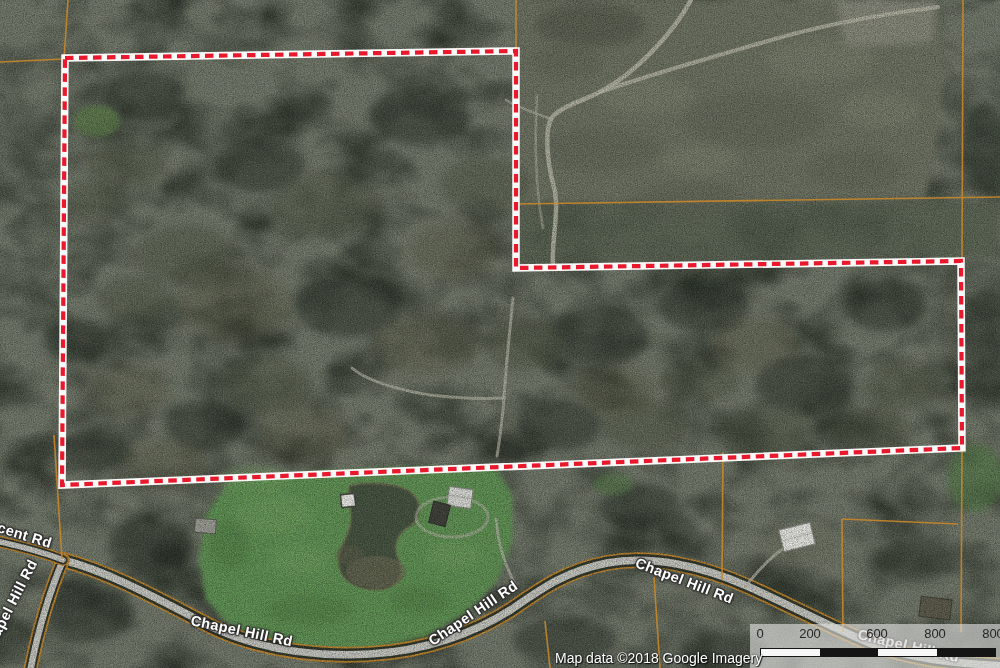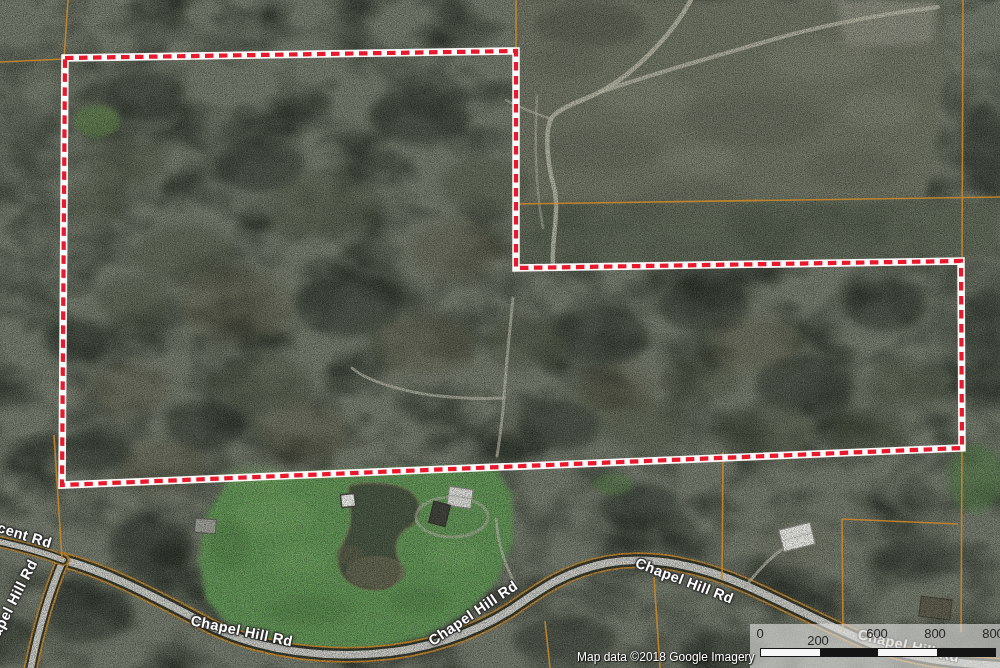--- a/index.html
+++ b/index.html
@@ -12,22 +12,22 @@
   .road-label{
     position:absolute;z-index:3;color:#fff;
     font-size:14.5px;font-weight:bold;letter-spacing:.4px;white-space:nowrap;
     text-shadow:-1px -1px 1px rgba(45,45,45,.95), 1px -1px 1px rgba(45,45,45,.95),
                 -1px 1px 1px rgba(45,45,45,.95), 1px 1px 1px rgba(45,45,45,.95),
                 0 0 4px rgba(0,0,0,.65);
     transform-origin:left center;pointer-events:none;
   }
   .ghost{z-index:4;opacity:.85;}
   .attr-white{
-    position:absolute;left:577px;top:650px;z-index:7;
-    font-size:12px;color:#fff;white-space:nowrap;
+    position:absolute;left:555px;top:650px;z-index:7;
+    font-size:14px;color:#fff;white-space:nowrap;
     text-shadow:0 0 2px rgba(0,0,0,.9),1px 1px 1px rgba(0,0,0,.8);
   }
   #scale-panel{
     position:absolute;left:750px;top:624px;width:250px;height:44px;z-index:5;
     background:rgba(226,226,224,.62);
   }
   .tick{
     position:absolute;top:2px;transform:translateX(-50%);
     font-size:13px;color:#262626;z-index:6;
   }
@@ -253,21 +253,21 @@
 
   <div class="road-label" style="left:191px;top:612px;transform:rotate(12deg);">Chapel Hill Rd</div>
   <div class="road-label" style="left:430px;top:634px;transform:rotate(-34deg);">Chapel Hill Rd</div>
   <div class="road-label" style="left:636px;top:554px;transform:rotate(21deg);">Chapel Hill Rd</div>
   <div class="road-label" style="left:-2px;top:519px;transform:rotate(17deg);">cent Rd</div>
   <div class="road-label" style="left:-14px;top:645px;transform:rotate(-63deg);">Chapel Hill Rd</div>
   <div class="road-label ghost" style="left:858px;top:626px;transform:rotate(13deg);">Chapel Hill Rd</div>
 
   <div id="scale-panel">
     <span class="tick" style="left:10px;">0</span>
-    <span class="tick" style="left:68px;margin-top:7px;">200</span>
+    <span class="tick" style="left:60px;">200</span>
     <span class="tick" style="left:127px;">600</span>
     <span class="tick" style="left:185px;">800</span>
     <span class="tick" style="left:243px;">800</span>
     <div id="scale-bar">
       <div class="seg w"></div>
       <div class="seg b"></div>
       <div class="seg w"></div>
       <div class="seg b"></div>
     </div>
     <div class="attr-dark">©2018 , DigitalGlobe, USDA Farm Service Ag</div>

